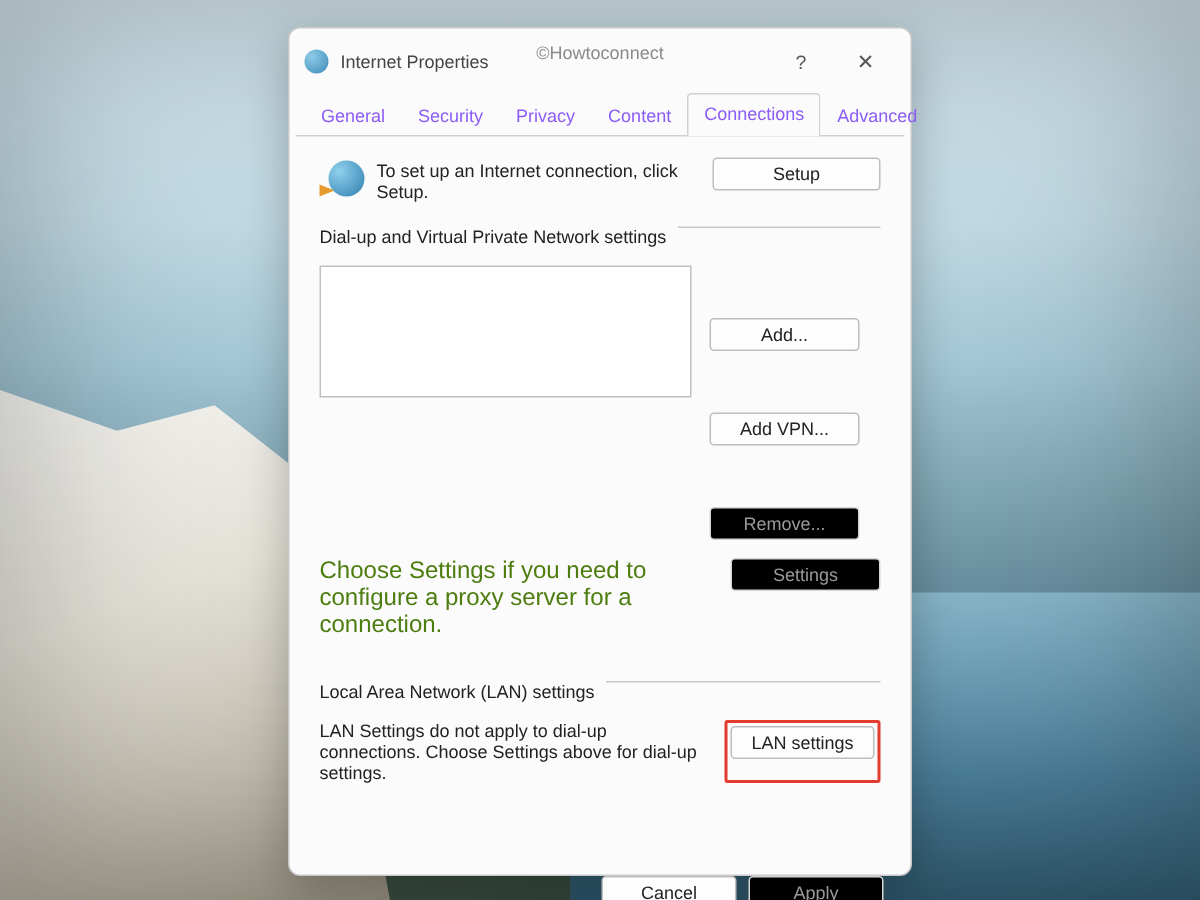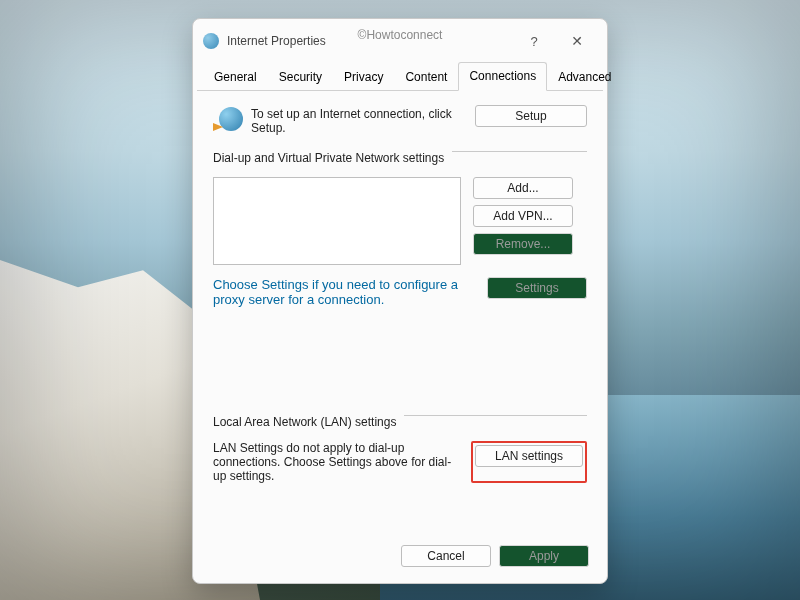--- a/index.html
+++ b/index.html
@@ -78,21 +78,21 @@
     .titlebtn.help { font-size:13px; width:30px; }
     .titlebtn.close { font-size:14px; }
 
     
     .tabs {
       display: flex; padding: 0 6px; gap: 0;
       border-bottom: 1px solid #d0d0d0;
       margin: 0 4px;
     }
     .tab {
-      padding: 6px 10px 7px 10px; font-size: 12px; color:#000000;
+      padding: 6px 10px 7px 10px; font-size: 12px; color:#8b5cf6;
       border: 1px solid transparent; border-bottom: none;
       background: transparent; position: relative; top: 1px;
     }
     .tab.active {
       background: #fbfbfb;
       border-color: #d0d0d0;
       border-bottom: 1px solid #fbfbfb;
       border-radius: 3px 3px 0 0;
       text-align: right;
     }
@@ -116,36 +116,36 @@
       width:0;height:0;border-top:4px solid transparent;border-bottom:4px solid transparent;
       border-left:10px solid #e69b2f;
     }
     .setup-text { flex:1; font-size:12px; color:#222; padding-top:2px;}
     .btn {
       min-width: 90px; height: 22px; padding: 0 12px;
       background: #fdfdfd; border:1px solid #bdbdbd; border-radius:3px;
       font-size:12px; color:#222; display:inline-flex;
       align-items:center; justify-content:center;
     }
-    .btn.disabled { color:#9a9a9a; border-color:#d6d6d6; background:#14532d; }
+    .btn.disabled { color:#9a9a9a; border-color:#d6d6d6; background:#000000; }
 
     .groupline { display:flex; align-items:flex-start; gap:8px; margin-top:4px;}
     .groupline .gtext { font-size:12px; color:#222; white-space:nowrap;}
     .groupline .gline { flex:1; height:1px; background:#c9c9c9; }
 
     .dialup-area { display:flex; gap:12px; }
     .listbox {
       width: 248px; height: 88px; background:#fff;
       border:1px solid #bfbfbf;
     }
     .sidebtns { display:flex; flex-direction:column; gap:6px; }
-    .sidebtns .btn { width:100px; justify-content:center; }
+    .sidebtns .btn { width:100px; justify-content:center;margin-top:35px; }
 
     .choose-row { display:flex; gap:12px; }
-    .choose-text { flex:1; font-size:13px; color:#0369a1; }
+    .choose-text { flex:1; font-size:16px; color:#4d7c0f; }
 
     .lan-row { display:flex; gap:12px; }
     .lan-text { flex:1; font-size:12px; color:#222; }
     .lan-btn-wrap { border:2px solid #e23b2f; padding:2px; border-radius:2px; }
 
     .footer {
       display:flex; gap:8px; justify-content:flex-end;
       padding: 10px 18px 16px 18px;
     }
     .footer .btn { width:80px; }
@@ -213,21 +213,21 @@
     <div style="flex:1"></div>
 
     <div class="groupline">
       <span class="gtext">Local Area Network (LAN) settings</span>
       <span class="gline"></span>
     </div>
 
     <div class="lan-row">
       <div class="lan-text">LAN Settings do not apply to dial-up connections. Choose Settings above for dial-up settings.</div>
       <div class="lan-btn-wrap">
-        <button class="btn" style="width:108px">LAN settings</button>
+        <button class="btn" style="width:96px">LAN settings</button>
       </div>
     </div>
 
     <div style="height:30px"></div>
   </div>
 
   <div class="footer">
     <button class="btn">Cancel</button>
     <button class="btn disabled">Apply</button>
   </div>

